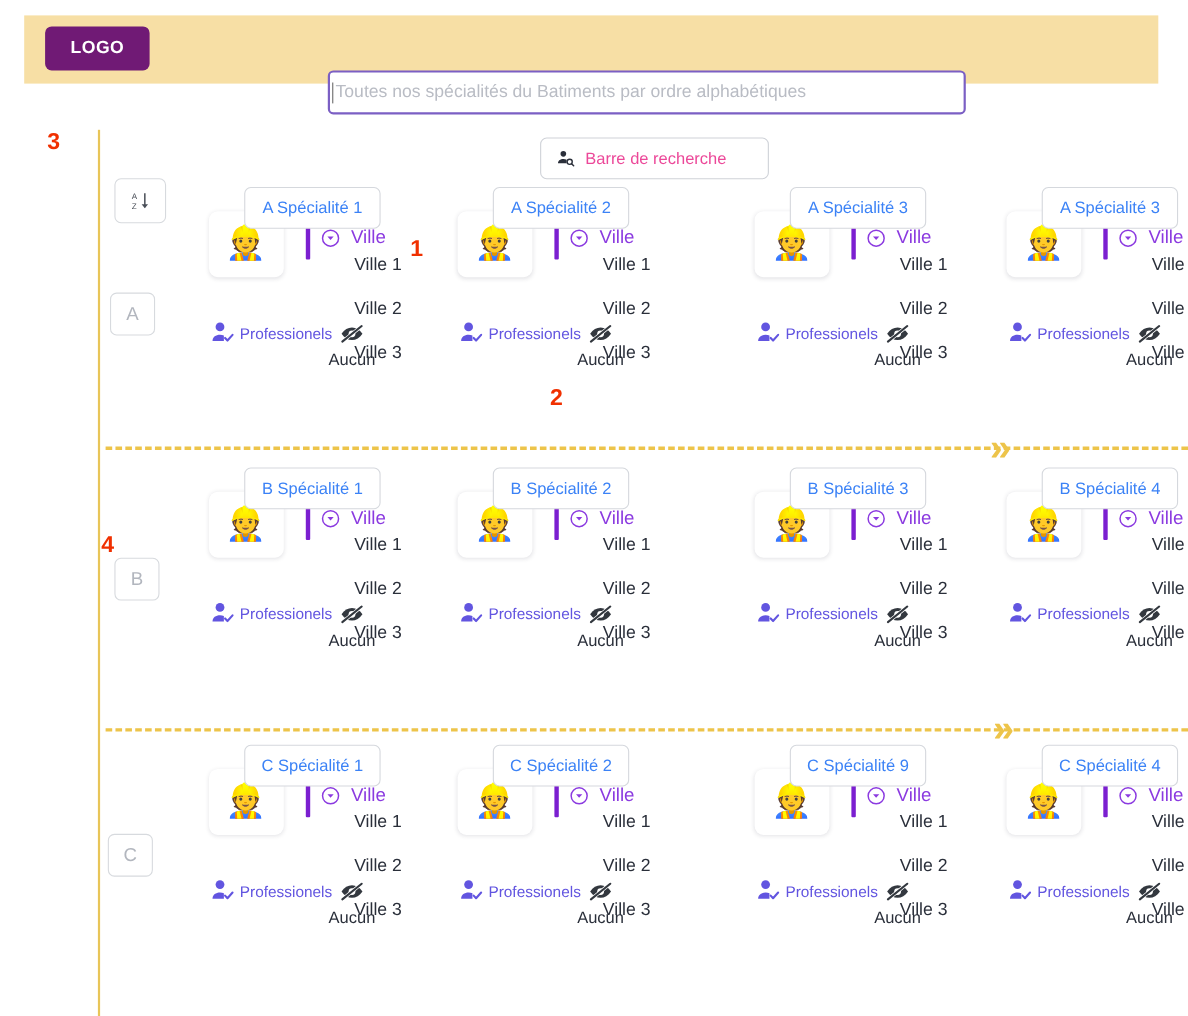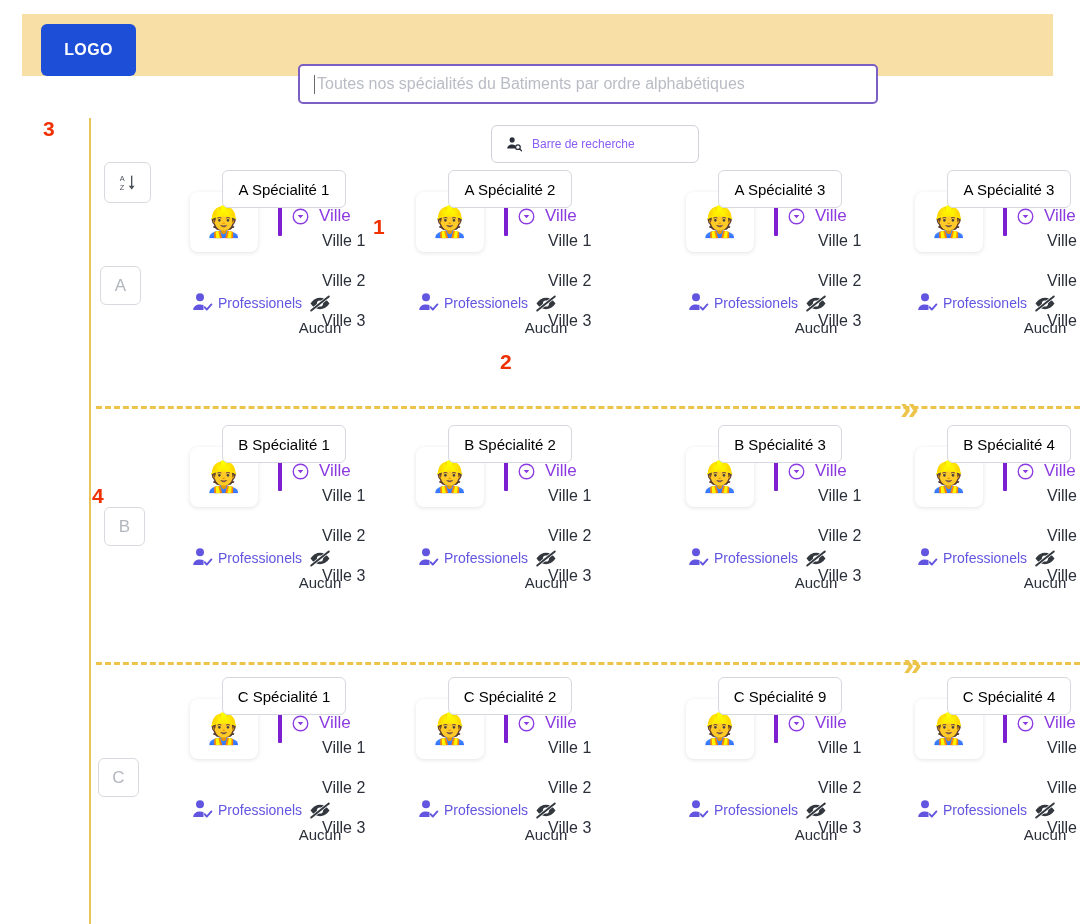--- a/index.html
+++ b/index.html
@@ -12,55 +12,55 @@
   #root { position: relative; width: 1080px; height: 924px; overflow: hidden; }
 
   
   .header-bar {
     position: absolute; left: 22px; top: 14px;
     width: 1031px; height: 62px;
     background: #f7dfa5;
   }
   .logo-btn {
     position: absolute; left: 41px; top: 24px;
-    width: 95px; height: 52px;
-    background: #1d4ed8;
+    width: 95px; height: 40px;
+    background: #701a75;
     border-radius: 6px;
     color: #ffffff;
     font-size: 16px; font-weight: bold; letter-spacing: .4px;
     display: flex; align-items: center; justify-content: center;
   }
 
   
   .title-input {
     position: absolute; left: 298px; top: 64px;
     width: 580px; height: 40px;
     border: 2px solid #7b5fc4;
     border-radius: 5px;
     background: #ffffff;
     display: flex; align-items: center;
-    padding-left: 14px;
+    padding-left: 2px;
   }
   .title-input .caret {
     width: 1px; height: 19px; background: #6b6b6b; margin-right: 2px;
   }
   .title-input .ph {
     color: #b9bcc4; font-size: 16px;
   }
 
   
   .search-box {
     position: absolute; left: 491px; top: 125px;
     width: 208px; height: 38px;
     border: 1px solid #cfd2d8; border-radius: 6px;
     background: #ffffff;
     display: flex; align-items: center; gap: 9px;
     padding-left: 13px;
   }
-  .search-box .ph { color: #8b5cf6; font-size: 12px; }
+  .search-box .ph { color: #ec4899; font-size: 15px; }
 
   
   .rail {
     position: absolute; left: 89px; top: 118px;
     width: 2px; height: 806px;
     background: #e8c558;
   }
   .sort-btn {
     position: absolute; left: 104px; top: 162px;
     width: 47px; height: 41px;
@@ -107,21 +107,21 @@
   .chev-2 { left: 903px; top: 646px; }
 
   
   .card { position: absolute; width: 260px; height: 215px; }
 
   .spec-chip {
     position: absolute; left: 32px; top: 0;
     min-width: 124px; height: 38px;
     border: 1px solid #d5d8dd; border-radius: 6px;
     background: #fff;
-    color: #000000; font-size: 15px;
+    color: #3b82f6; font-size: 15px;
     display: flex; align-items: center; justify-content: center;
     padding: 0 14px; white-space: nowrap;
     z-index: 2;
   }
   .worker-tile {
     position: absolute; left: 0; top: 22px;
     width: 68px; height: 60px;
     background: #fff;
     border-radius: 8px;
     box-shadow: 0 1px 4px rgba(40,40,60,.13);

